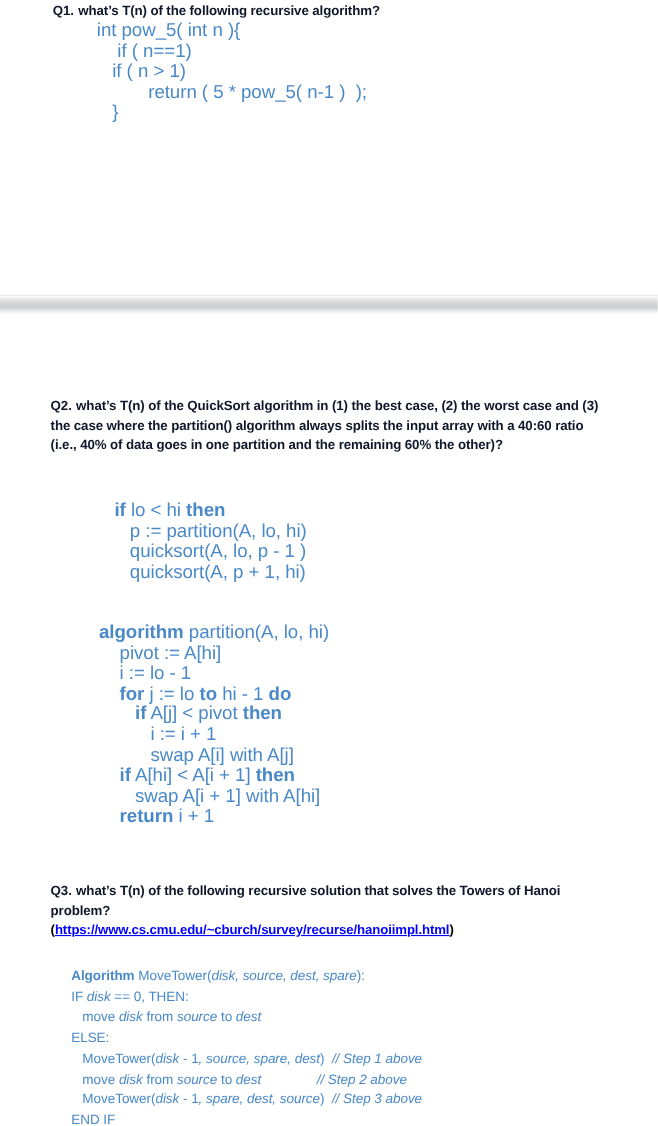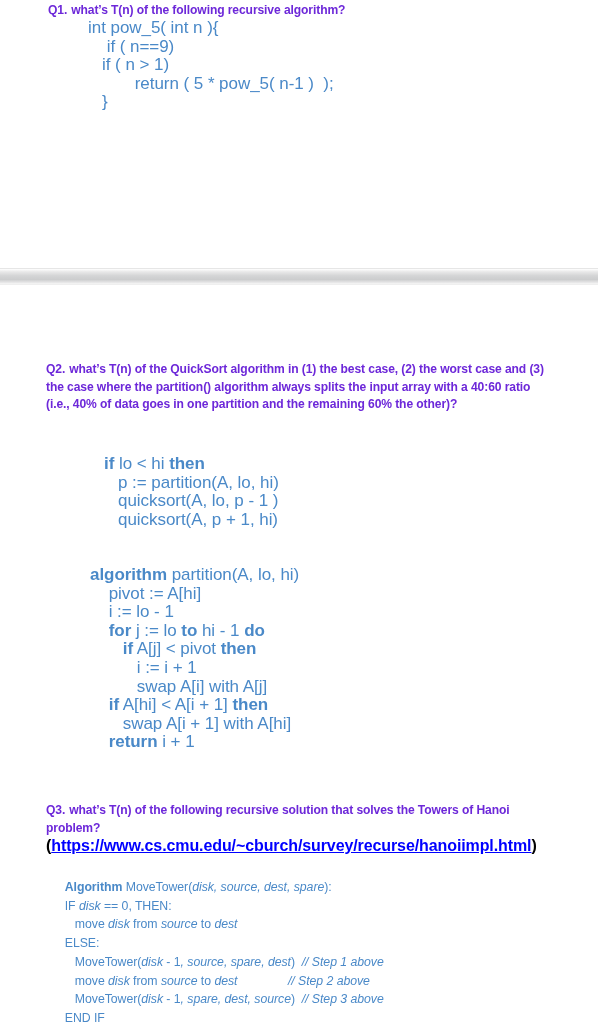--- a/index.html
+++ b/index.html
@@ -41,30 +41,30 @@
     border-bottom: 1px solid #efefef;
   }
 
   
   .q-heading {
     position: absolute;
     font-weight: bold;
     font-size: 12.1px;
     line-height: 17.6px;
     letter-spacing: -0.1px;
-    color: #6d28d9;
+    color: #0f172a;
   }
   .q-heading .q-num {
     margin-right: 4px;
   }
 
   .q-link-line {
     position: absolute;
     font-weight: bold;
-    font-size: 16px;
+    font-size: 12px;
     line-height: 17.6px;
     letter-spacing: -0.1px;
     color: #000000;
   }
   .q-link-line a,
   .q-link-line .url {
     color: #0000ff;
     text-decoration: underline;
     font-weight: bold;
   }
@@ -104,21 +104,21 @@
 </style>
 </head>
 <body>
 
 <div class="page">
 
   <div class="q-heading" id="q1-heading">
     <span class="q-num">Q1.</span><span>what’s T(n) of the following recursive algorithm?</span>
   </div>
 
-  <div class="code-block" id="q1-code"><span class="ln">int pow_5( int n ){</span><span class="ln">    if ( n==9)</span><span class="ln">   if ( n &gt; 1)</span><span class="ln">          return ( 5 * pow_5( n-1 )  );</span><span class="ln">   }</span></div>
+  <div class="code-block" id="q1-code"><span class="ln">int pow_5( int n ){</span><span class="ln">    if ( n==1)</span><span class="ln">   if ( n &gt; 1)</span><span class="ln">          return ( 5 * pow_5( n-1 )  );</span><span class="ln">   }</span></div>
 
   <div class="page-break" style="top: 268px;"></div>
 
   <div class="q-heading" id="q2-heading">
     <span class="q-num">Q2.</span><span>what’s T(n) of the QuickSort algorithm in (1) the best case, (2) the worst case and (3) the case where the partition() algorithm always splits the input array with a 40:60 ratio (i.e., 40% of data goes in one partition and the remaining 60% the other)?</span>
   </div>
 
   <div class="code-block" id="q2-code-quicksort"><span class="ln">   <b>if</b> lo &lt; hi <b>then</b></span><span class="ln">      p := partition(A, lo, hi)</span><span class="ln">      quicksort(A, lo, p - 1 )</span><span class="ln">      quicksort(A, p + 1, hi)</span></div>
 
   <div class="code-block" id="q2-code-partition"><span class="ln"><b>algorithm</b> partition(A, lo, hi)</span><span class="ln">    pivot := A[hi]</span><span class="ln">    i := lo - 1</span><span class="ln">    <b>for</b> j := lo <b>to</b> hi - 1 <b>do</b></span><span class="ln">       <b>if</b> A[j] &lt; pivot <b>then</b></span><span class="ln">          i := i + 1</span><span class="ln">          swap A[i] with A[j]</span><span class="ln">    <b>if</b> A[hi] &lt; A[i + 1] <b>then</b></span><span class="ln">       swap A[i + 1] with A[hi]</span><span class="ln">    <b>return</b> i + 1</span></div>

